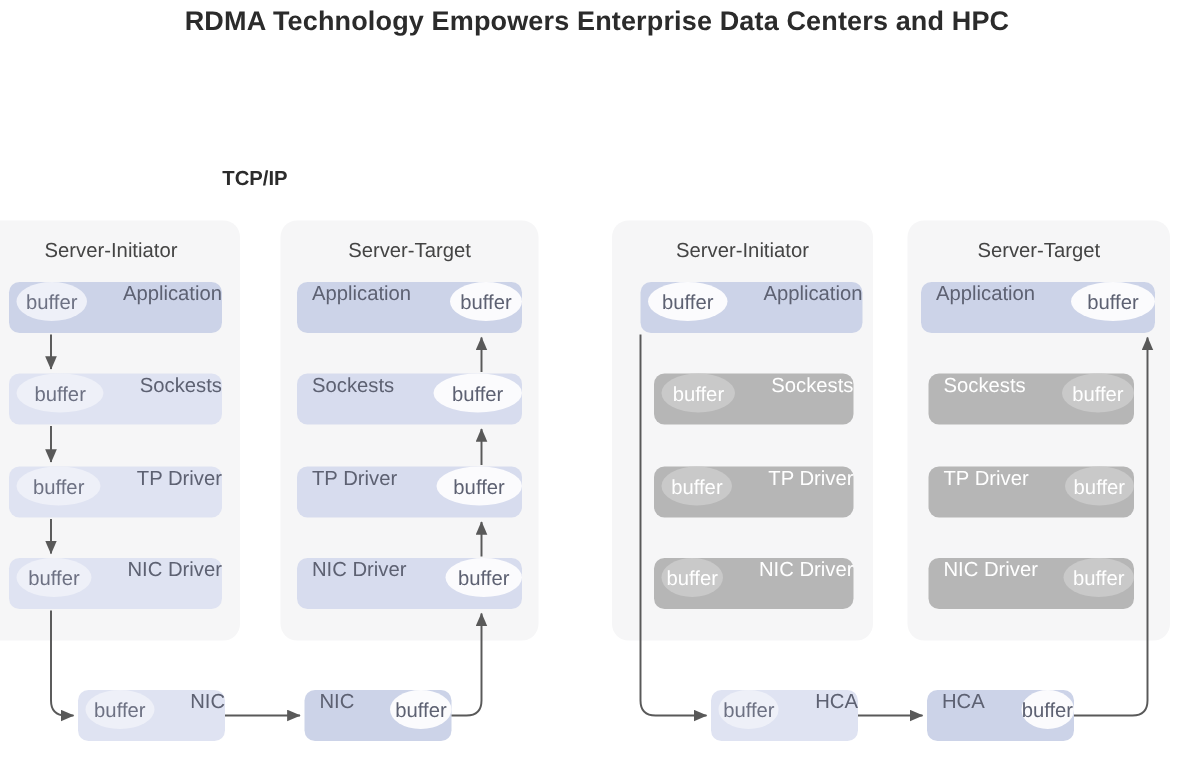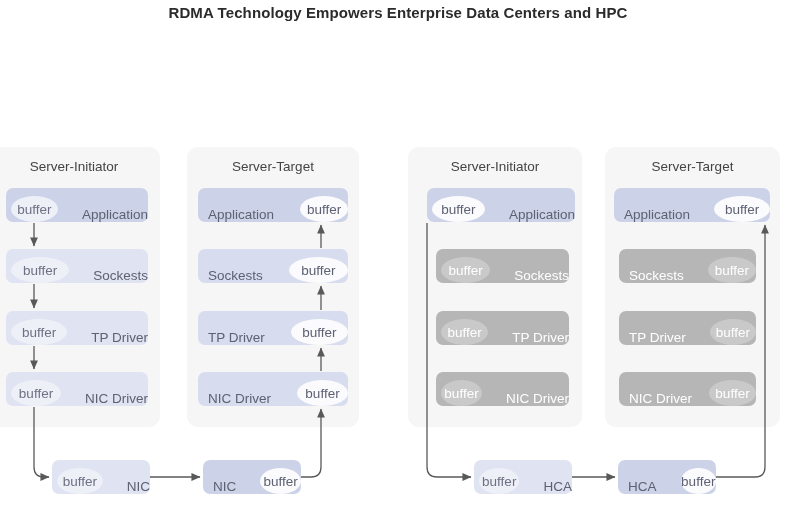--- a/index.html
+++ b/index.html
@@ -21,21 +21,21 @@
     width: 796px;
     height: 518px;
   }
 
   
   .title {
     position: absolute;
     left: 0; top: 4px;
     width: 796px;
     text-align: center;
-    font-size: 15px;
+    font-size: 18px;
     font-weight: bold;
     color: #2b2b2b;
     letter-spacing: 0.1px;
   }
   .subtitle {
     position: absolute;
     left: 48px; top: 38px;
     width: 700px;
     text-align: center;
     font-size: 13px;
@@ -75,31 +75,30 @@
   #panel-tcp-target     { left: 187px;  top: 147px; width: 172px; height: 280px; }
   #panel-rdma-initiator { left: 408px;  top: 147px; width: 174px; height: 280px; }
   #panel-rdma-target    { left: 605px;  top: 147px; width: 175px; height: 280px; }
 
   
   .layer {
     position: absolute;
     height: 34px;
     border-radius: 7px;
     display: flex;
-    align-items: flex-end;
+    align-items: flex-start;
     box-sizing: border-box;
     gap: 17px;
   }
   .layer.left-buf  { justify-content: flex-start; padding-left: 5px; }
   .layer.right-buf { justify-content: flex-start; padding-left: 10px; }
 
   .layer-label {
     font-size: 13.5px;
     white-space: nowrap;
-    margin-top: 13px;
   }
   .buffer-pill {
     border-radius: 50%;
     font-size: 13.5px;
     display: flex;
     align-items: center;
     justify-content: center;
     white-space: nowrap;
     box-sizing: border-box;
   }
@@ -134,20 +133,21 @@
     pointer-events: none;
   }
 </style>
 </head>
 <body>
 
 <div id="stage">
 
   <div class="title">RDMA Technology Empowers Enterprise Data Centers and HPC</div>
 
+  <div class="section-heading" id="heading-tcpip">TCP/IP</div>
 
   <div class="panel" id="panel-tcp-initiator">
     <div class="panel-title">Server-Initiator</div>
   </div>
 
   <div class="layer left-buf active-strong" style="left:6px; top:188px; width:142px;">
     <span class="buffer-pill on-blue-light pill-w">buffer</span>
     <span class="layer-label gap-s">Application</span>
   </div>
   <div class="layer left-buf active-light" style="left:6px; top:249px; width:142px;">

